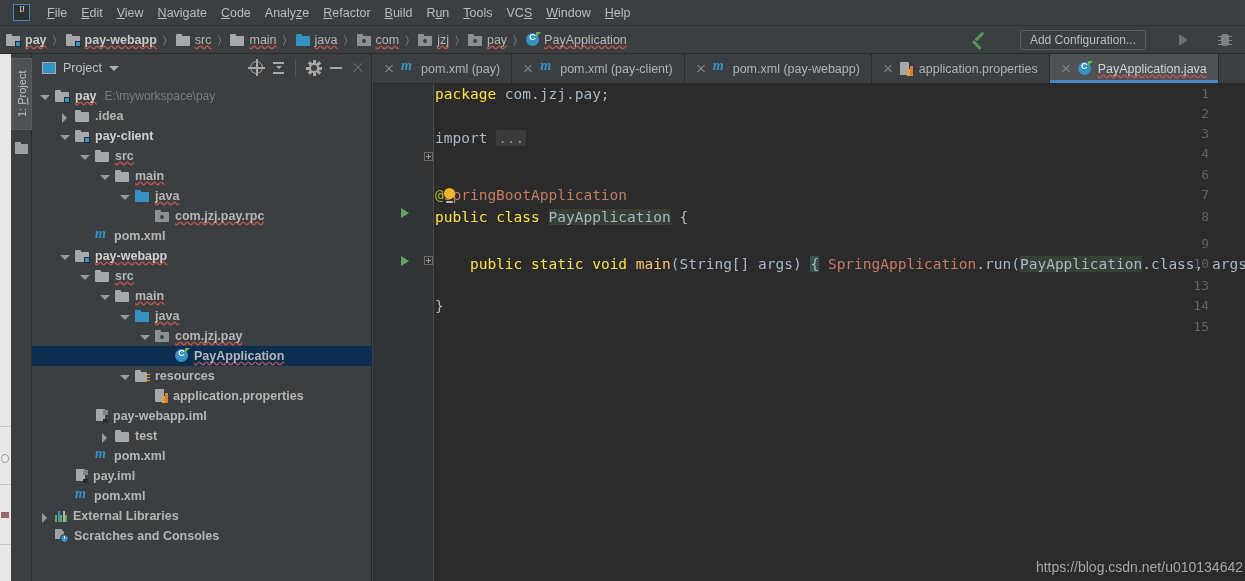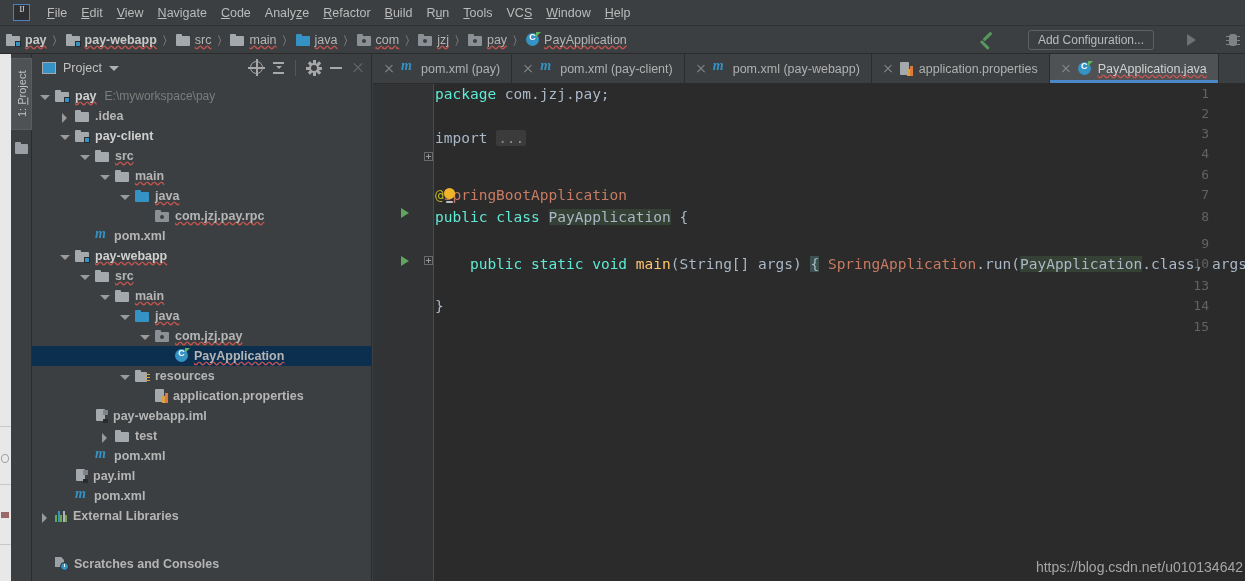--- a/index.html
+++ b/index.html
@@ -170,21 +170,21 @@
   .ico-scratch .cl {
     position: absolute; right: 0; bottom: 0; width: 9px; height: 9px;
     border-radius: 50%; background: #3592c4; border: 1px solid #2b2b2b;
   }
   .ico-scratch .cl:after {
     content: ""; position: absolute; left: 3px; top: 1px;
     width: 1px; height: 3px; background: #fff;
   }
 
   .navbar-right {
-    position: absolute; right: 6px; top: 0; height: 28px;
+    position: absolute; right: 14px; top: 0; height: 28px;
     display: flex; align-items: center; gap: 21px;
   }
   .run-arrow-up {
     width: 18px; height: 18px; position: relative; margin-right: 10px;
   }
   .run-arrow-up:before {
     content: ""; position: absolute; left: 3px; top: 4px;
     width: 11px; height: 3px; background: #57965c;
     transform: rotate(-45deg); border-radius: 1px;
   }
@@ -366,21 +366,21 @@
     border: 1px solid #6a6a6a; background: #313335;
   }
   .foldbox:before { content:""; position:absolute; left:1px; top:3px; width:5px; height:1px; background:#9a9a9a; }
   .foldbox:after { content:""; position:absolute; left:3px; top:1px; width:1px; height:5px; background:#9a9a9a; }
 
   .codeline {
     position: absolute; left: 62px; font-size: 14.5px;
     font-family: "DejaVu Sans Mono", monospace; white-space: pre;
     color: #a9b7c6; letter-spacing: 0px;
   }
-  .kw { color: #5eead4; }
+  .kw { color: #fde047; }
   .txt { color: #a9b7c6; }
   .ann { color: #bbb529; }
   .annred { color: #c77b63; }
   .method { color: #ffc66d; }
   .cls-hl { background: #344134; }
   .brace-hl { background: #3b514d; }
   .fold-ph {
     background: #3b3b3b; color: #8a8a8a; border-radius: 2px; padding: 0 2px;
   }
   .bulb {
@@ -762,21 +762,21 @@
           <span style="width: 4px; flex: 0 0 auto;"></span>
           <span class="ico ico-lib">
             <span class="" style="left: 0px; background: rgb(106, 168, 79); height: 7px; width: 2px; position: absolute; bottom: 0px;"></span>
             <span class="" style="left: 2.6px; background: rgb(53, 146, 196); height: 11px; width: 2px; position: absolute; bottom: 0px;"></span>
             <span class="" style="left: 5.2px; background: rgb(106, 168, 79); height: 7px; width: 2px; position: absolute; bottom: 0px;"></span>
             <span class="" style="left: 7.8px; background: rgb(179, 179, 179); height: 11px; width: 2px; position: absolute; bottom: 0px;"></span>
             <span class="" style="left: 10.4px; background: rgb(106, 168, 79); height: 7px; width: 2px; position: absolute; bottom: 0px;"></span>
           </span>
           <span class="tlabel">External Libraries</span>
         </div>
-        <div class="trow" style="padding-left: 6px; margin-top: 28px;">
+        <div class="trow" style="padding-left: 6px;">
           <span class="twisty"></span>
           <span style="width: 4px; flex: 0 0 auto;"></span>
           <span class="ico ico-scratch">
             <span class="pg"></span>
             <span class="cl"></span>
           </span>
           <span class="tlabel">Scratches and Consoles</span>
         </div>
       </div>
   </div>

